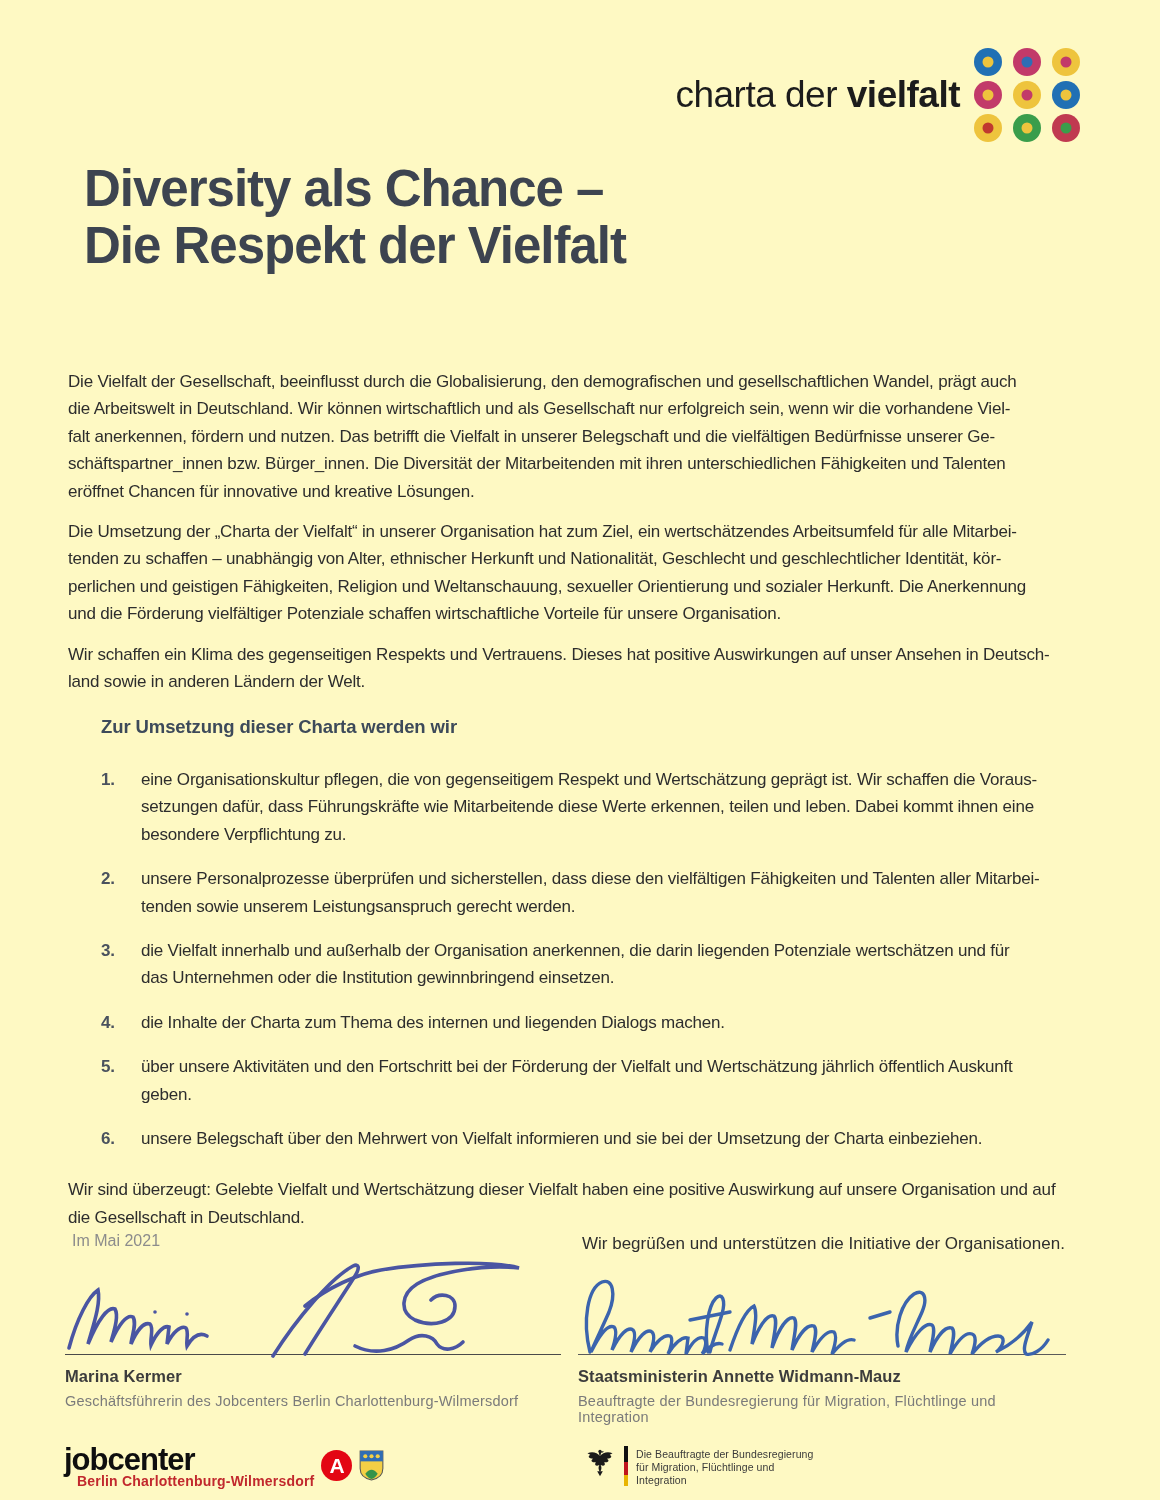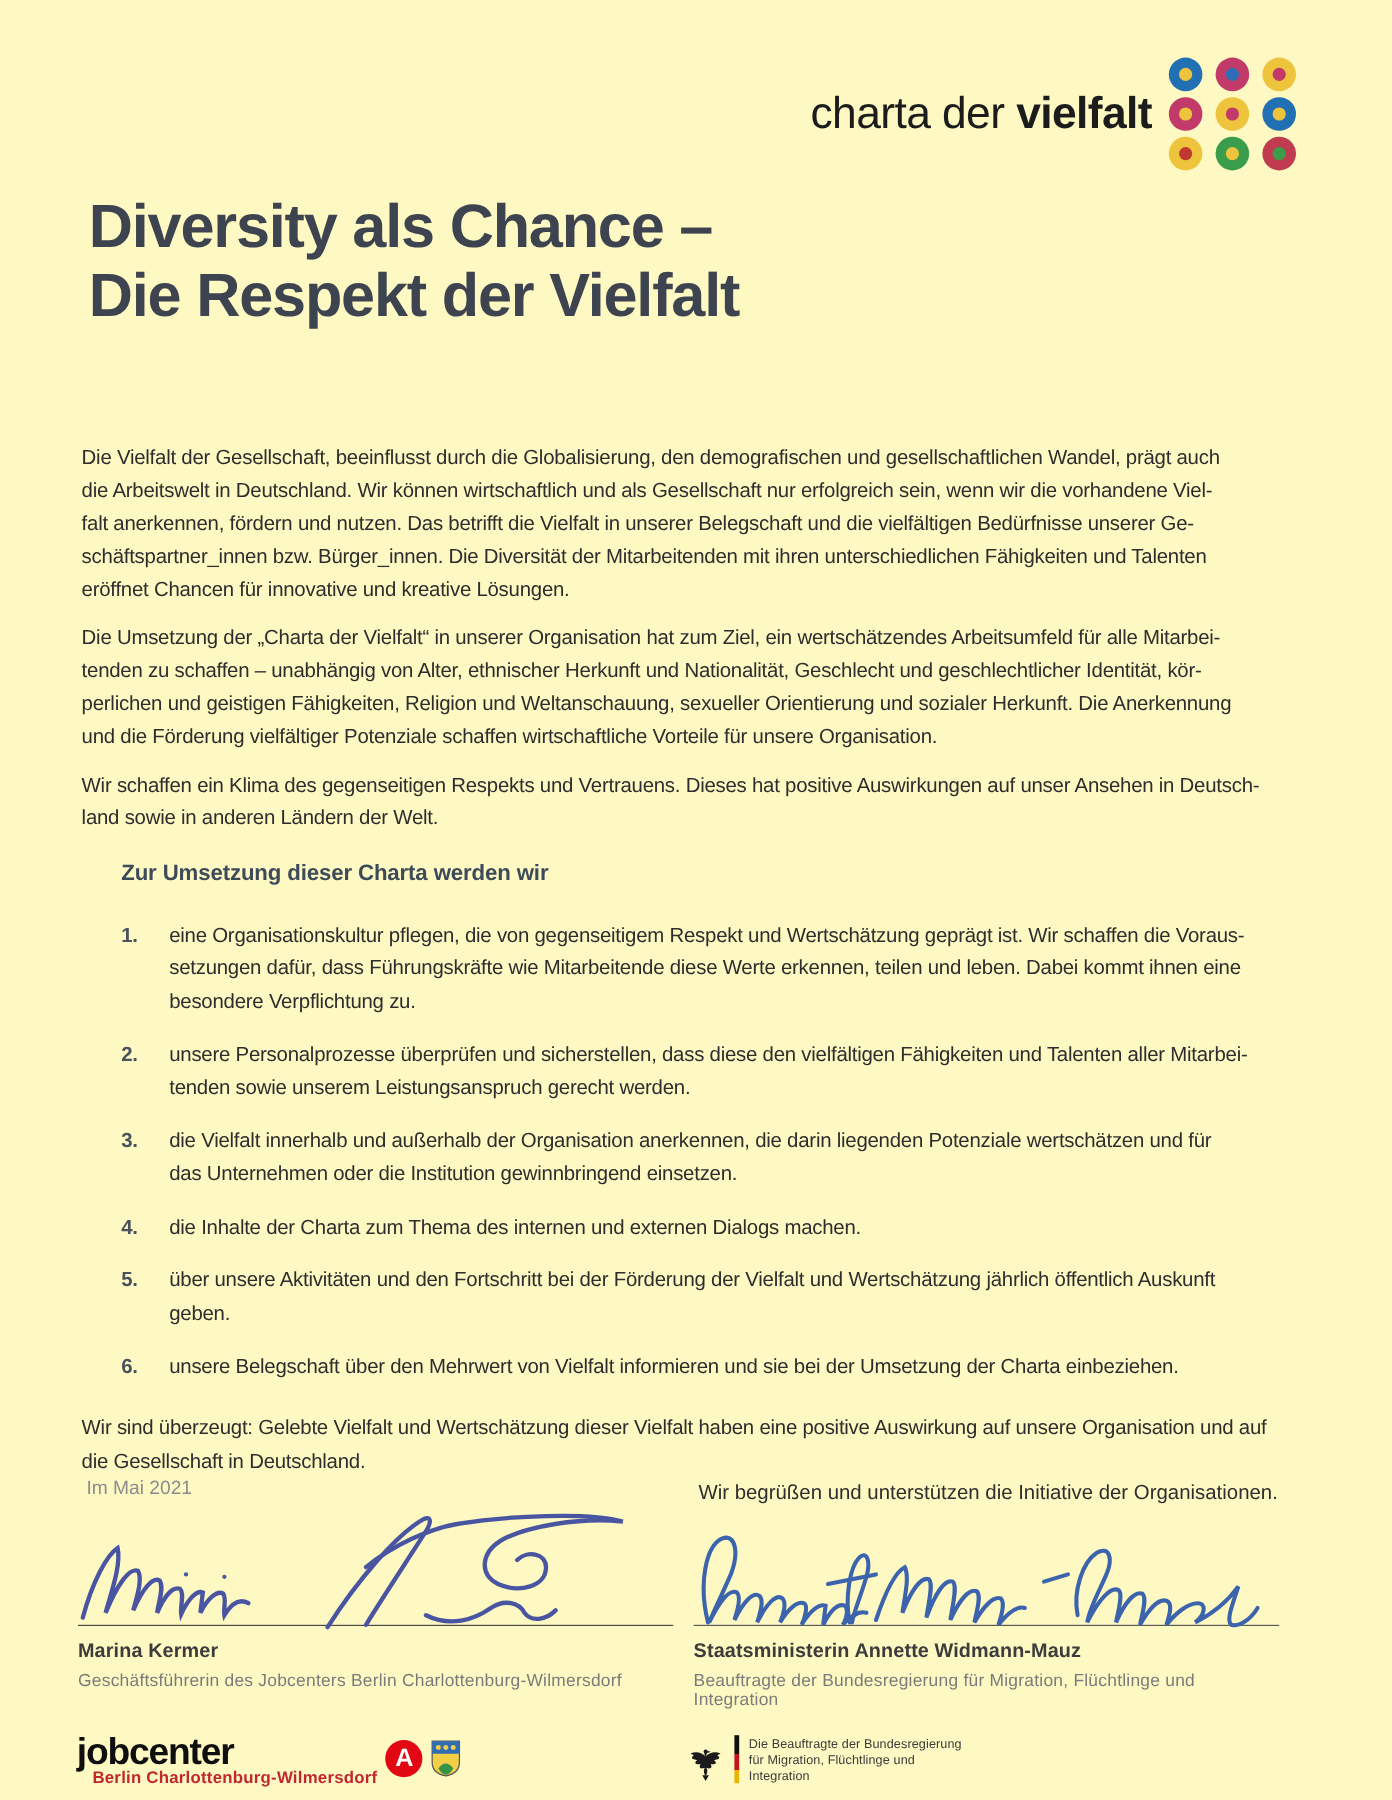--- a/index.html
+++ b/index.html
@@ -16,21 +16,21 @@
 
   
   .logo { position:absolute; top:48px; right:80px; display:flex; align-items:center; gap:14px; }
   .logo-text { font-size:37px; color:#1c1c1c; letter-spacing:-0.5px; white-space:nowrap; }
   .logo-text .b { font-weight:bold; }
   .logo-dots { display:grid; grid-template-columns:repeat(3,28px); grid-auto-rows:28px; gap:5px 11px; }
   .dot { position:relative; width:28px; height:28px; border-radius:50%; }
   .dot-center { position:absolute; left:50%; top:50%; width:11px; height:11px; border-radius:50%; transform:translate(-50%,-50%); }
 
   
-  .title { position:absolute; left:74px; top:160px; font-size:51px; line-height:57px; letter-spacing:-1px; font-weight:normal; }
+  .title { position:absolute; left:84px; top:160px; font-size:51px; line-height:57px; letter-spacing:-1px; font-weight:normal; }
   .t-bold  { font-weight:bold; color:#3d4450; }
   .t-light { font-weight:normal; color:#474f5a; }
 
   
   .content { position:absolute; left:68px; top:368px; width:1008px; font-size:17px; line-height:27.4px; letter-spacing:-0.2px; color:#2d2d2d; }
   p.body { white-space:pre-line; margin-bottom:13px; }
   .section-heading { margin:18px 0 0 33px; font-size:18.5px; font-weight:bold; color:#3d4a5a; letter-spacing:-0.1px; }
   .list { margin-top:25px; }
   .item { display:flex; margin-bottom:17px; }
   .num { flex:none; width:40px; margin-left:33px; font-weight:bold; color:#4a525e; }
@@ -53,21 +53,21 @@
 
   
   .footer-left { position:absolute; left:64px; top:1446px; display:flex; align-items:center; gap:7px; }
   .jc-word { position:relative; }
   .jc-text { font-size:31px; font-weight:bold; color:#0f0f0f; letter-spacing:-1px; line-height:28px; }
   .jc-sub { font-size:14px; font-weight:bold; color:#c1282d; letter-spacing:0.2px; padding-left:13px; margin-top:-1px; }
   .ba-badge { width:31px; height:31px; border-radius:50%; background:#e30613; display:flex; align-items:center; justify-content:center; margin-top:-4px; }
   .ba-badge span { color:#fff; font-weight:bold; font-size:21px; line-height:1; }
   .crest { width:25px; height:31px; margin-top:-4px; }
 
-  .footer-right { position:absolute; left:572px; top:1446px; display:flex; align-items:flex-end; gap:8px; }
+  .footer-right { position:absolute; left:584px; top:1446px; display:flex; align-items:flex-start; gap:8px; }
   .eagle { width:32px; height:30px; margin-top:2px; }
   .flag-stripe { width:4px; height:40px; background:linear-gradient(to bottom, #111 0%, #111 40%, #c0151c 40%, #c0151c 72%, #e8b400 72%, #e8b400 100%); }
   .gov-text { white-space:pre-line; font-size:10.5px; line-height:12.8px; color:#3a3a3a; padding-top:2px; letter-spacing:0.1px; }
 </style>
 </head>
 <body>
 
 <div class="page">
 
   <div class="logo">
@@ -135,21 +135,21 @@
         <span class="item-text">unsere Personalprozesse überprüfen und sicherstellen, dass diese den vielfältigen Fähigkeiten und Talenten aller Mitarbei-
 tenden sowie unserem Leistungsanspruch gerecht werden.</span>
       </div>
       <div class="item">
         <span class="num">3.</span>
         <span class="item-text">die Vielfalt innerhalb und außerhalb der Organisation anerkennen, die darin liegenden Potenziale wertschätzen und für
 das Unternehmen oder die Institution gewinnbringend einsetzen.</span>
       </div>
       <div class="item">
         <span class="num">4.</span>
-        <span class="item-text">die Inhalte der Charta zum Thema des internen und externen Dialogs machen.</span>
+        <span class="item-text">die Inhalte der Charta zum Thema des internen und liegenden Dialogs machen.</span>
       </div>
       <div class="item">
         <span class="num">5.</span>
         <span class="item-text">über unsere Aktivitäten und den Fortschritt bei der Förderung der Vielfalt und Wertschätzung jährlich öffentlich Auskunft
 geben.</span>
       </div>
       <div class="item">
         <span class="num">6.</span>
         <span class="item-text">unsere Belegschaft über den Mehrwert von Vielfalt informieren und sie bei der Umsetzung der Charta einbeziehen.</span>
       </div>

